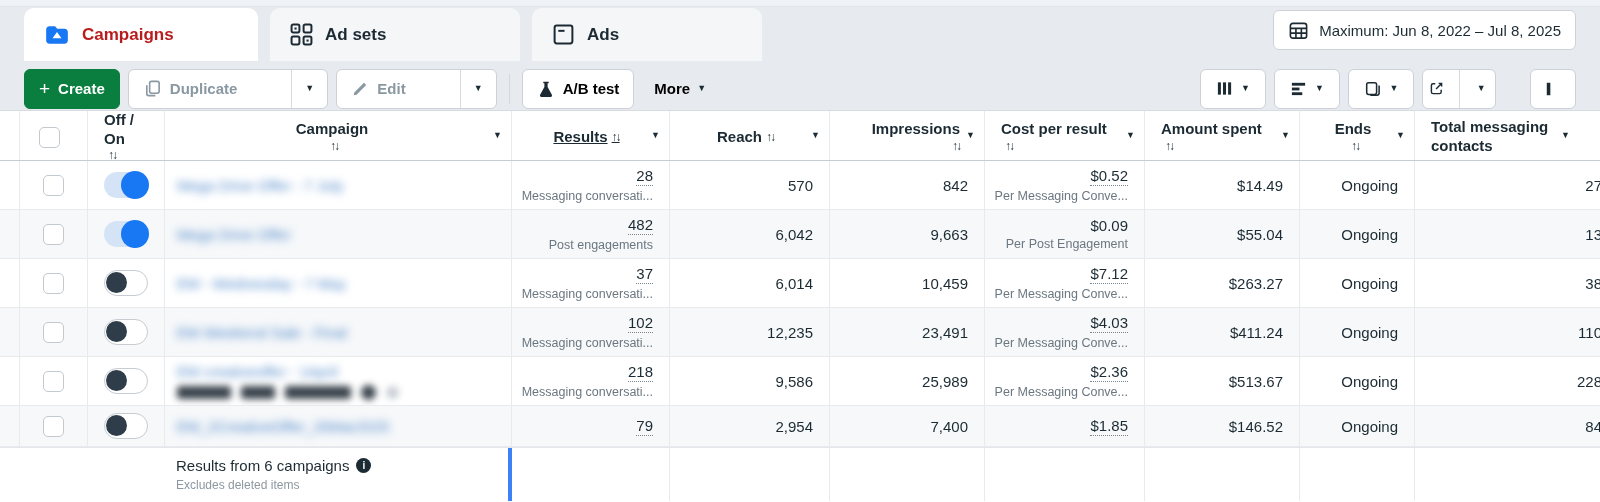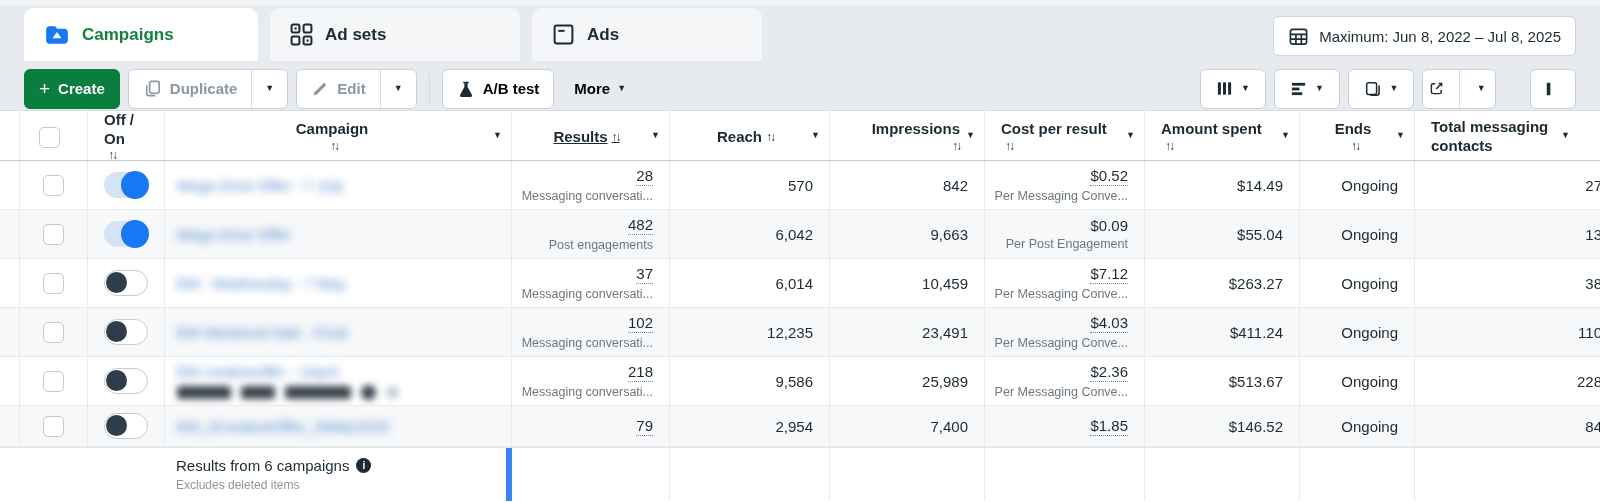--- a/index.html
+++ b/index.html
@@ -9,32 +9,32 @@
     background:#e7ebf0; color:#1c2b33; font-size:15px; position:relative;
   }
   .topstrip { height:7px; background:#f0f3f6; border-bottom:1px solid #e2e6ea; }
 
   
   .tabs-row { display:flex; align-items:flex-start; padding:1px 24px 0 24px; height:54px; }
   .tab { display:flex; align-items:center; gap:12px; height:53px; padding:0 20px;
          border-radius:10px 10px 0 0; background:rgba(255,255,255,.55); margin-right:12px; cursor:pointer; }
   .tab.active { background:#fff; }
   .tab .tlabel { font-weight:700; font-size:17px; color:#1c2b33; }
-  .tab.active .tlabel { color:#15803d; }
+  .tab.active .tlabel { color:#b91c1c; }
   .tab-campaigns { width:234px; } .tab-adsets { width:250px; } .tab-ads { width:230px; }
-  .daterange { margin-left:auto; display:flex; align-items:center; gap:10px; height:40px; margin-top:8px;
+  .daterange { margin-left:auto; display:flex; align-items:center; gap:10px; height:40px; margin-top:2px;
                background:#fff; border:1px solid #ced3d9; border-radius:6px; padding:0 14px; font-size:15px; }
 
   
   .toolbar { display:flex; align-items:center; padding:7px 24px 0 24px; height:48px; gap:8px; }
   .btn { display:flex; align-items:center; gap:8px; height:40px; background:#fff;
          border:1px solid #ccd1d7; border-radius:6px; padding:0 14px; font-size:15px; font-weight:700; cursor:pointer; }
   .btn-create { background:#0a7e3e; border-color:#0a7e3e; color:#fff; }
   .btn-create .plus { font-size:19px; font-weight:400; line-height:1; }
-  .split { display:flex; height:40px; background:#fff; border:1px solid #ccd1d7; border-radius:6px; overflow:hidden; }
+  .split { display:flex; height:40px; background:#fff; border:1px solid #ccd1d7; border-radius:6px; overflow:hidden;gap:40px; }
   .split .main { display:flex; align-items:center; gap:8px; padding:0 14px; font-weight:700; cursor:pointer; }
   .split .caret-part { width:36px; display:flex; align-items:center; justify-content:center;
                        border-left:1px solid #d8dce1; cursor:pointer; }
   .disabled-look { color:#8a98a2; }
   .vdiv { width:1px; height:30px; background:#d3d8dd; margin:0 4px; }
   .btn-plain { display:flex; align-items:center; gap:7px; height:40px; padding:0 12px;
                font-weight:700; cursor:pointer; background:transparent; border:none; font-size:15px; }
   .caret { font-size:9px; color:#1c2b33; line-height:1; }
   .tools-right { margin-left:auto; display:flex; gap:8px; align-items:center; }
   .iconbtn { display:flex; align-items:center; justify-content:center; gap:8px; width:66px; height:40px;
@@ -84,21 +84,21 @@
 
   .td.c-cmp { padding-left:12px; }
   .cname { color:#4d86c9; filter:blur(4px); white-space:nowrap; font-size:15px; }
   .chips { display:none; gap:10px; margin-top:5px; align-items:center; filter:blur(3.5px); }
   .chips i { display:inline-block; height:13px; border-radius:3px; background:#39434c; }
   .chips .c1{width:54px;} .chips .c2{width:34px;} .chips .c3{width:66px;}
   .chips .c4{width:15px; border-radius:50%; height:15px;}
   .chips .c5{width:13px; height:13px; border-radius:50%; background:#c7cdd3;}
 
   .summary { display:flex; border-top:1px solid #e3e7eb; background:#fff; height:54px; }
-  .summary .lead { width:512px; padding:9px 0 0 176px; border-right:6px solid #3b82f6; }
+  .summary .lead { width:512px; padding:9px 0 0 176px; border-right:4px solid #3b82f6; }
   .s-title { font-size:15px; color:#1c2b33; display:flex; align-items:center; gap:7px; }
   .infoicon { width:15px; height:15px; border-radius:50%; background:#1c2b33; color:#fff; font-size:10px;
               font-weight:700; display:inline-flex; align-items:center; justify-content:center; font-style:normal; }
   .s-sub { font-size:12px; color:#8d97a0; margin-top:4px; }
   svg { display:block; }
 </style>
 </head>
 <body>
 
 <div class="topstrip"></div>

